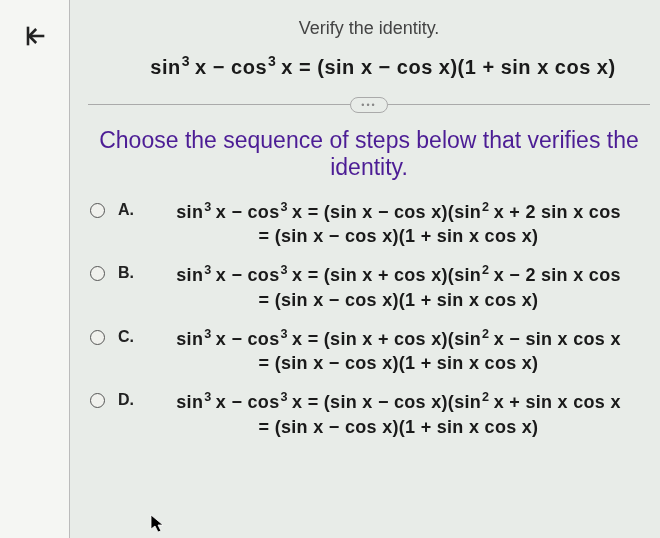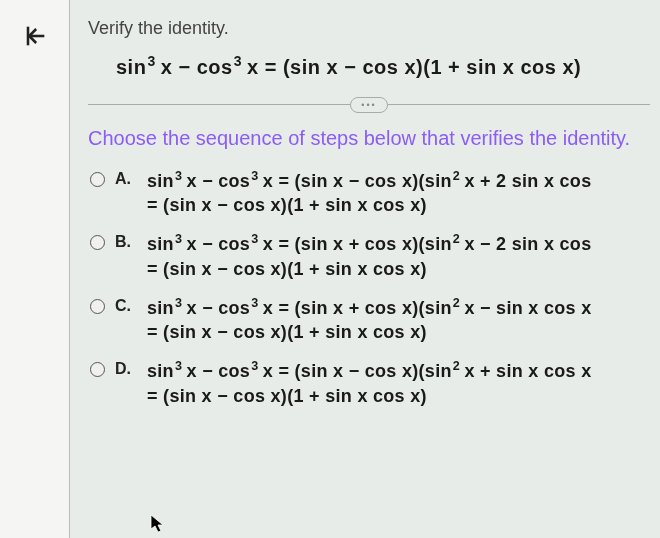--- a/index.html
+++ b/index.html
@@ -27,20 +27,21 @@
       align-items: center;
       justify-content: center;
       cursor: pointer;
       color: #222;
     }
     .back-btn svg { width: 28px; height: 28px; }
     .content {
       flex: 1;
       padding: 18px 10px 0 18px;
       position: relative;
+      text-align: center;
     }
     .prompt {
       font-size: 18px;
       color: #444;
       margin-bottom: 14px;
     }
     .equation-main {
       font-size: 20px;
       font-weight: 700;
       color: #1a1a1a;
@@ -71,22 +72,22 @@
       height: 16px;
       display: flex;
       align-items: center;
       justify-content: center;
       font-size: 9px;
       color: #888;
       background: #e8ece8;
       letter-spacing: 2px;
     }
     .subprompt {
-      font-size: 20px;
-      color: #8b5cf6;
+      font-size: 23px;
+      color: #4c1d95;
       margin-bottom: 18px;
     }
     .options { display: flex; flex-direction: column; gap: 14px; }
     .option {
       display: flex;
       align-items: flex-start;
       gap: 10px;
       padding-left: 2px;
     }
     .radio {

